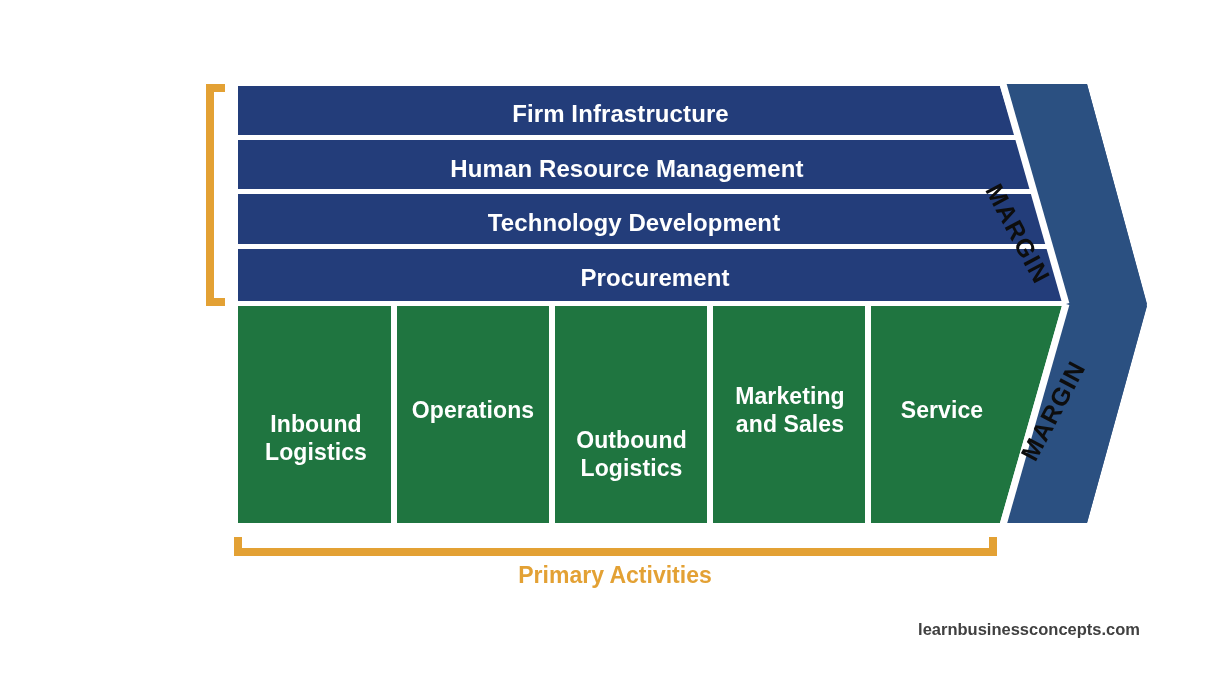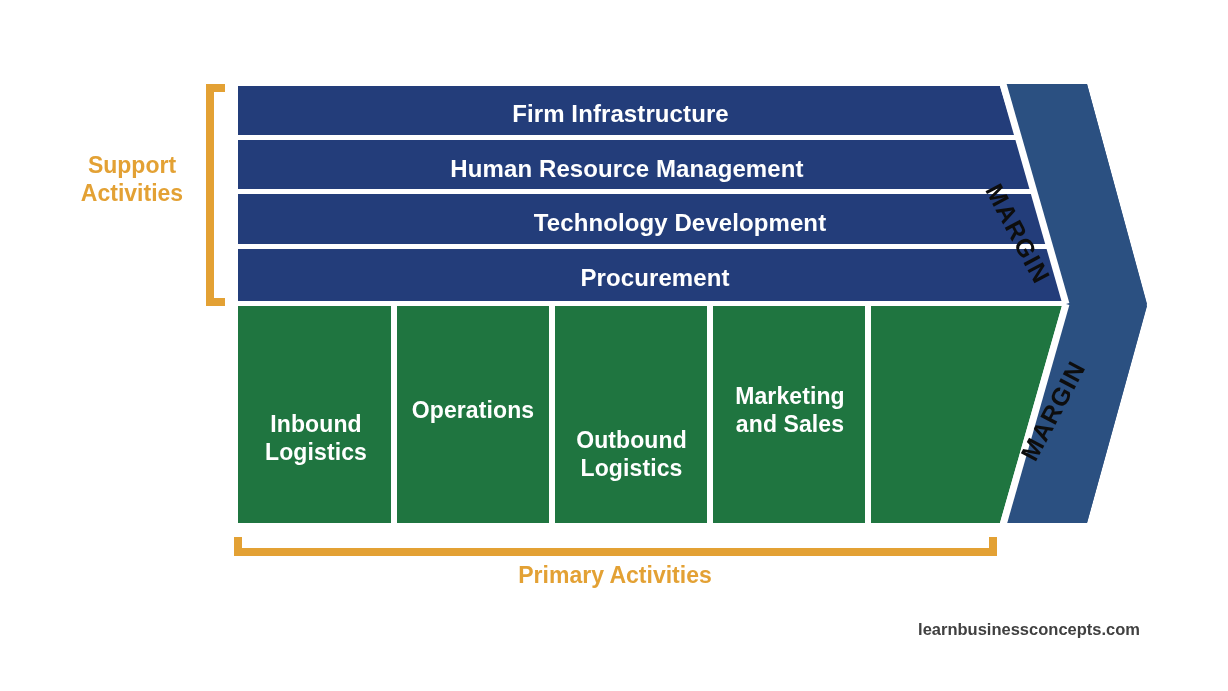--- a/index.html
+++ b/index.html
@@ -154,32 +154,29 @@
       <path d="M 225,84 L 210,84 L 210,298 L 225,298"></path>
     </g>
 
     <g stroke="#E3A134" stroke-width="8" fill="none" stroke-linecap="butt">
       <path d="M 238,533 L 238,548 L 993,548 L 993,533"></path>
     </g>
   </svg>
 
   <div class="lbl support-row-label" style="left:238px; top:96px; width:765px;">Firm Infrastructure</div>
   <div class="lbl support-row-label" style="left:238px; top:151px; width:778px;">Human Resource Management</div>
-  <div class="lbl support-row-label" style="left:238px; top:205px; width:792px;padding-left:46px;">Technology Development</div>
+  <div class="lbl support-row-label" style="left:238px; top:205px; width:792px;">Technology Development</div>
   <div class="lbl support-row-label" style="left:238px; top:260px; width:808px;padding-left:13px;">Procurement</div>
 
   <div class="lbl primary-col-label" style="left:244px; top:378px; width:144px;margin-top:28px;">Inbound Logistics</div>
   <div class="lbl primary-col-label" style="left:400px; top:392px; width:146px;">Operations</div>
   <div class="lbl primary-col-label" style="left:558px; top:378px; width:147px;margin-top:44px;">Outbound Logistics</div>
   <div class="lbl primary-col-label" style="left:716px; top:378px; width:148px;">Marketing and Sales</div>
+  <div class="lbl primary-col-label" style="left:874px; top:392px; width:136px;">Service</div>
 
-  <div class="bracket-caption" id="support-caption">
-    <div>Support</div>
-    <div>Activities</div>
-  </div>
 
   <div class="bracket-caption" id="primary-caption">Primary Activities</div>
 
   <div class="margin-label" id="margin-top">MARGIN</div>
   <div class="margin-label" id="margin-bottom">MARGIN</div>
 
   <div id="site-credit">learnbusinessconcepts.com</div>
 
 </div>
 

